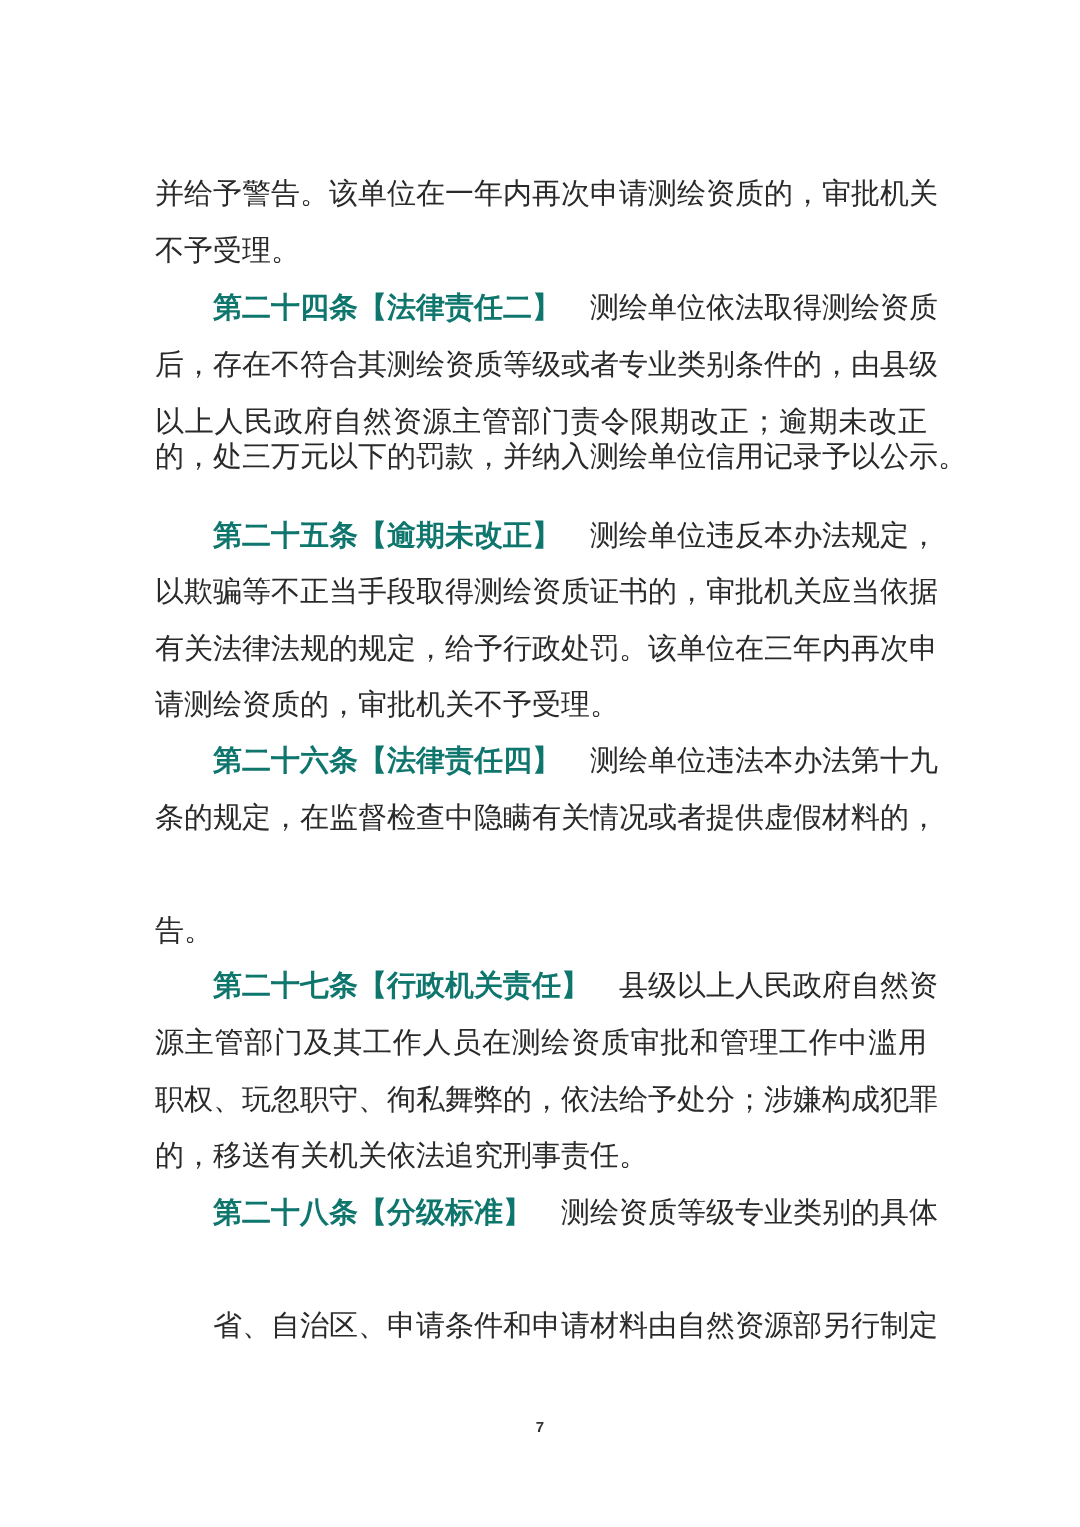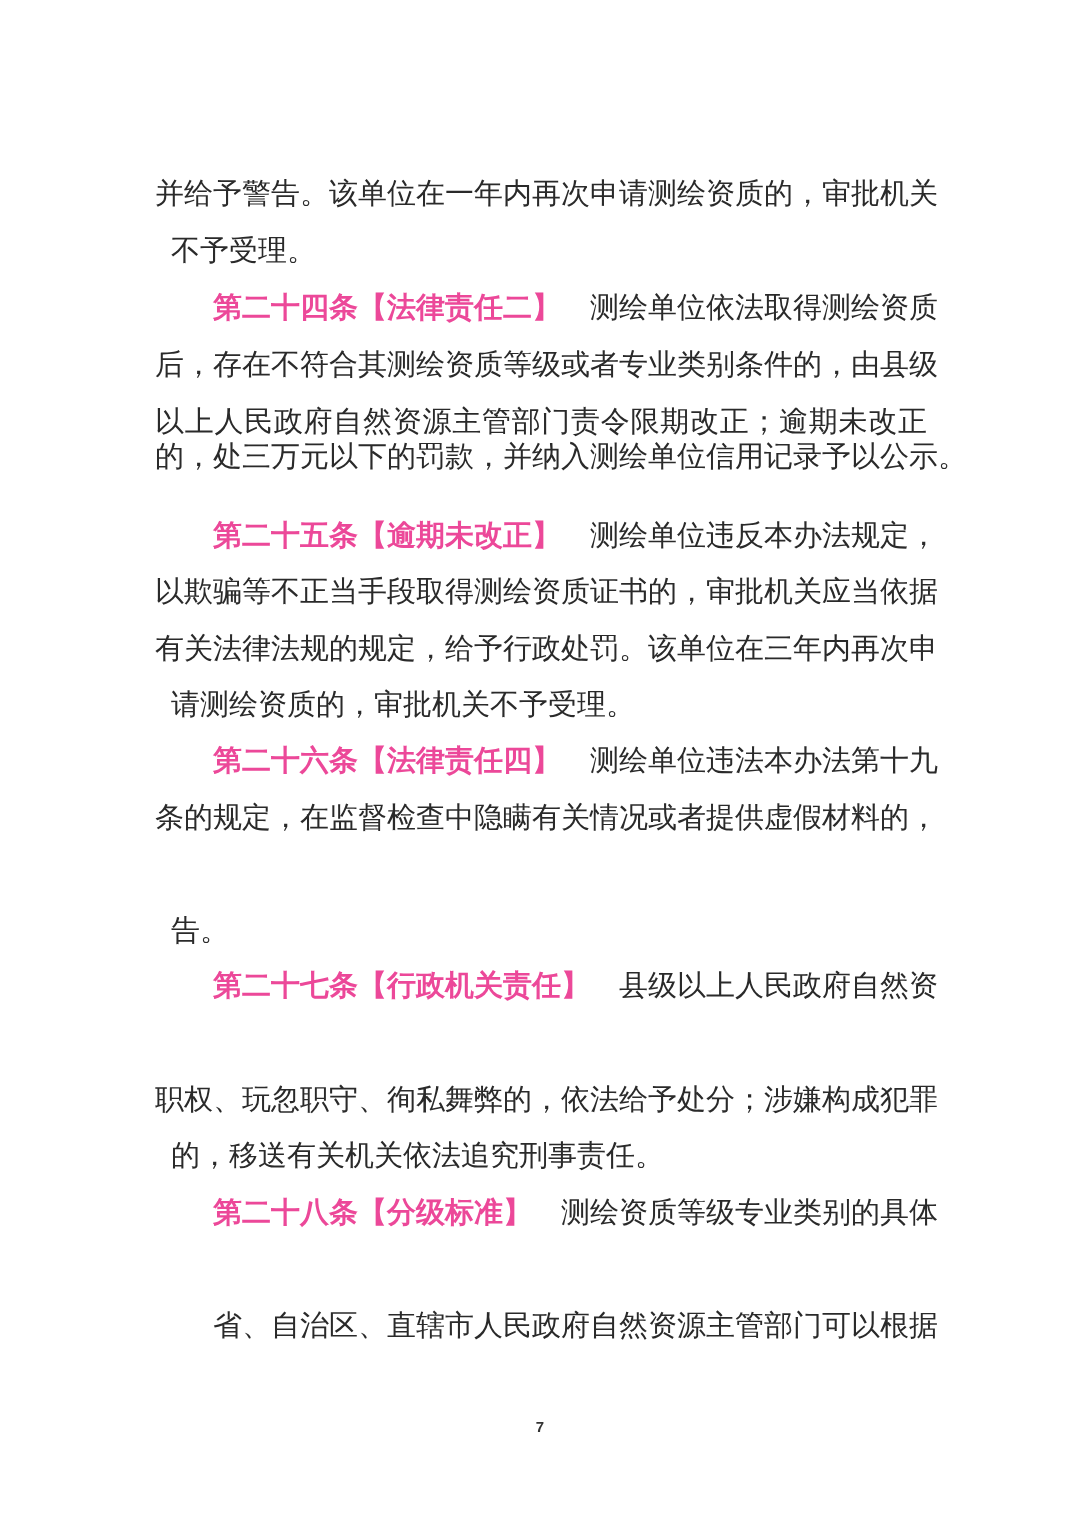--- a/index.html
+++ b/index.html
@@ -2,23 +2,23 @@
 <html><head>
 <meta charset="utf-8">
 <style>
   html, body { margin: 0; padding: 0; background: #ffffff; }
   body { width: 1080px; height: 1527px; position: relative; overflow: hidden;
          font-family: "DejaVu Serif", "Liberation Serif", serif; color: #222; }
   .page { position: absolute; left: 0; top: 0; width: 1040px; height: 1527px; background: #fff; }
   .line { position: absolute; left: 155px; width: 772px; height: 40px; font-size: 29px;
           line-height: 40px; white-space: nowrap; text-align: justify; text-align-last: justify;
           color: #2a2a2a; letter-spacing: 0; }
-  .line.last { text-align-last: left; margin-left: 16px; }
+  .line.last { text-align-last: left; }
   .line.indent { left: 213px; width: 714px; }
-  .head { font-family: Liberation Mono, monospace; font-weight: bold; color: #ec4899; }
+  .head { font-family: Liberation Mono, monospace; font-weight: bold; color: #0f766e; }
   .pagenum { position: absolute; left: 0; width: 1080px; top: 1418px; text-align: center;
              font-family: "Liberation Sans", sans-serif; font-size: 15px; font-weight: bold; color: #333; }
 </style>
 </head>
 <body>
 
 <div class="page">
   <div class="line" style="top:173px">并给予警告。该单位在一年内再次申请测绘资质的，审批机关</div>
   <div class="line last" style="top:230px">不予受理。</div>
 
@@ -30,20 +30,21 @@
   <div class="line indent" style="top:515px"><span class="head">第二十五条【逾期未改正】</span><span>　测绘单位违反本办法规定，</span></div>
   <div class="line" style="top:571px">以欺骗等不正当手段取得测绘资质证书的，审批机关应当依据</div>
   <div class="line" style="top:628px">有关法律法规的规定，给予行政处罚。该单位在三年内再次申</div>
   <div class="line last" style="top:684px">请测绘资质的，审批机关不予受理。</div>
 
   <div class="line indent" style="top:740px"><span class="head">第二十六条【法律责任四】</span><span>　测绘单位违法本办法第十九</span></div>
   <div class="line" style="top:797px">条的规定，在监督检查中隐瞒有关情况或者提供虚假材料的，</div>
   <div class="line last" style="top:910px">告。</div>
 
   <div class="line indent" style="top:965px"><span class="head">第二十七条【行政机关责任】</span><span>　县级以上人民政府自然资</span></div>
+  <div class="line" style="top:1022px">源主管部门及其工作人员在测绘资质审批和管理工作中滥用</div>
   <div class="line" style="top:1079px">职权、玩忽职守、徇私舞弊的，依法给予处分；涉嫌构成犯罪</div>
   <div class="line last" style="top:1135px">的，移送有关机关依法追究刑事责任。</div>
 
   <div class="line indent" style="top:1192px"><span class="head">第二十八条【分级标准】</span><span>　测绘资质等级专业类别的具体</span></div>
-  <div class="line indent" style="top:1305px">省、自治区、直辖市人民政府自然资源主管部门可以根据</div>
+  <div class="line indent" style="top:1305px">省、自治区、申请条件和申请材料由自然资源部另行制定</div>
 
   <div class="pagenum">7</div>
 </div>
 
 </body></html>

